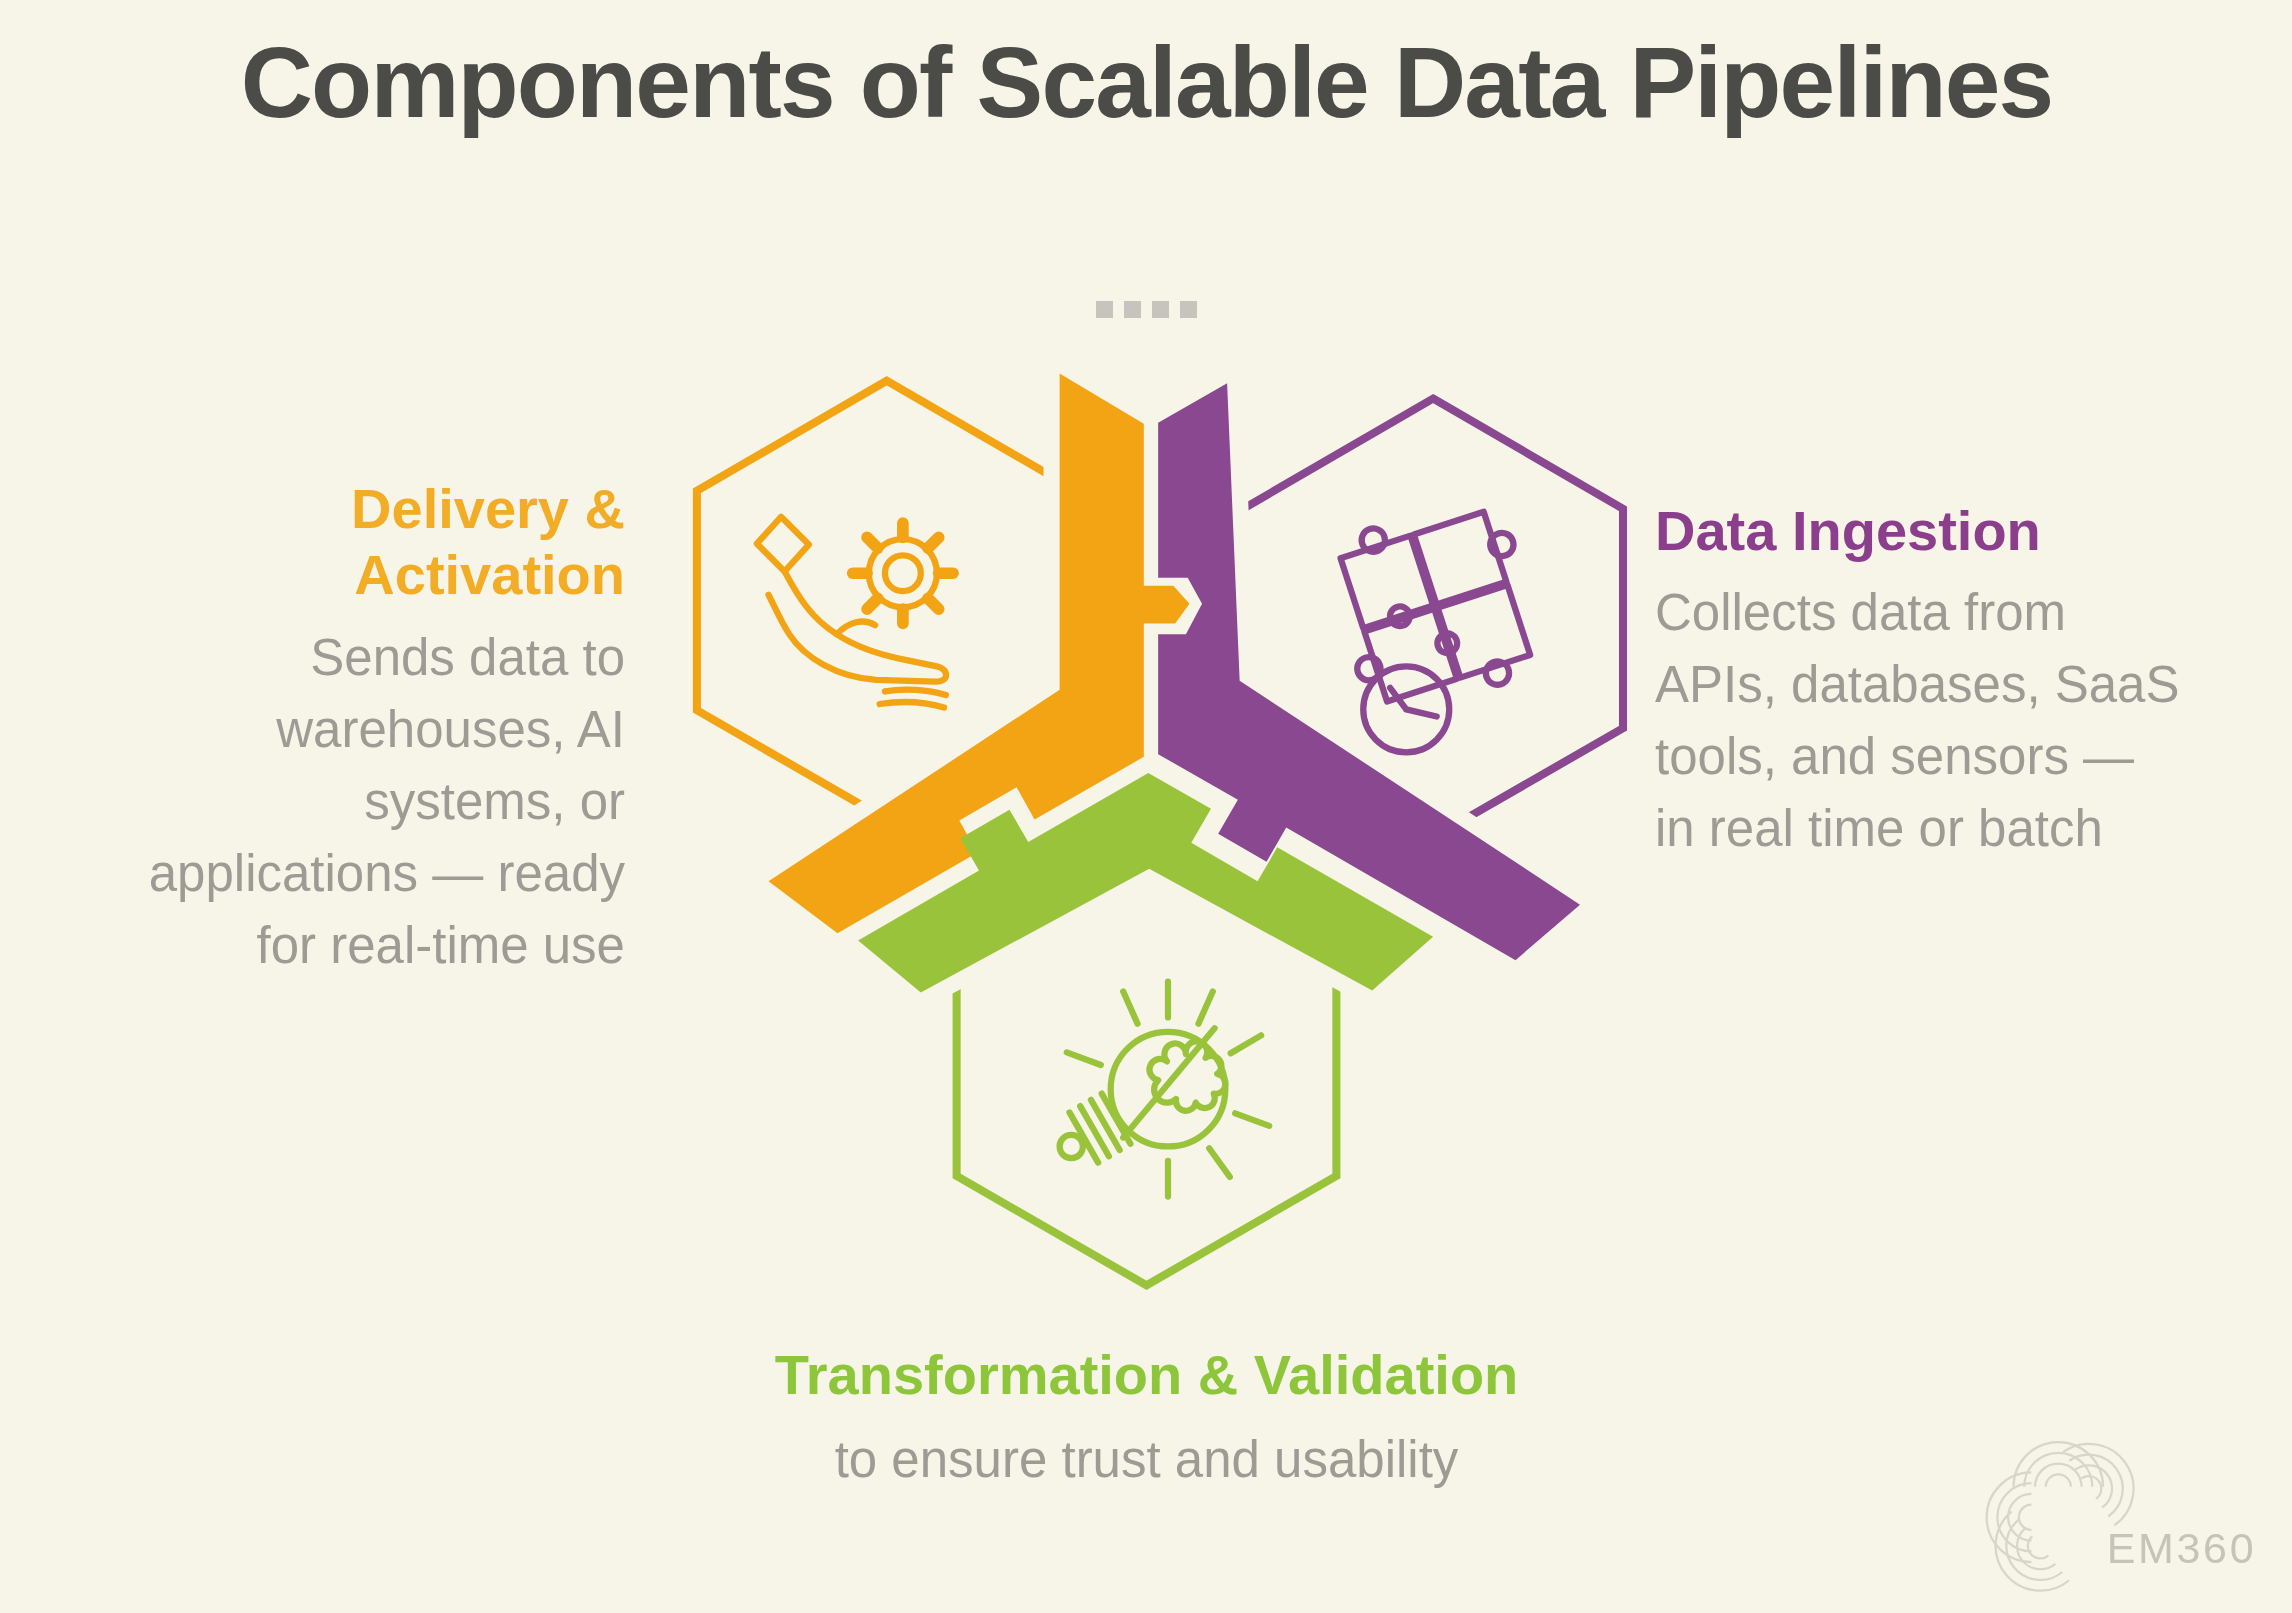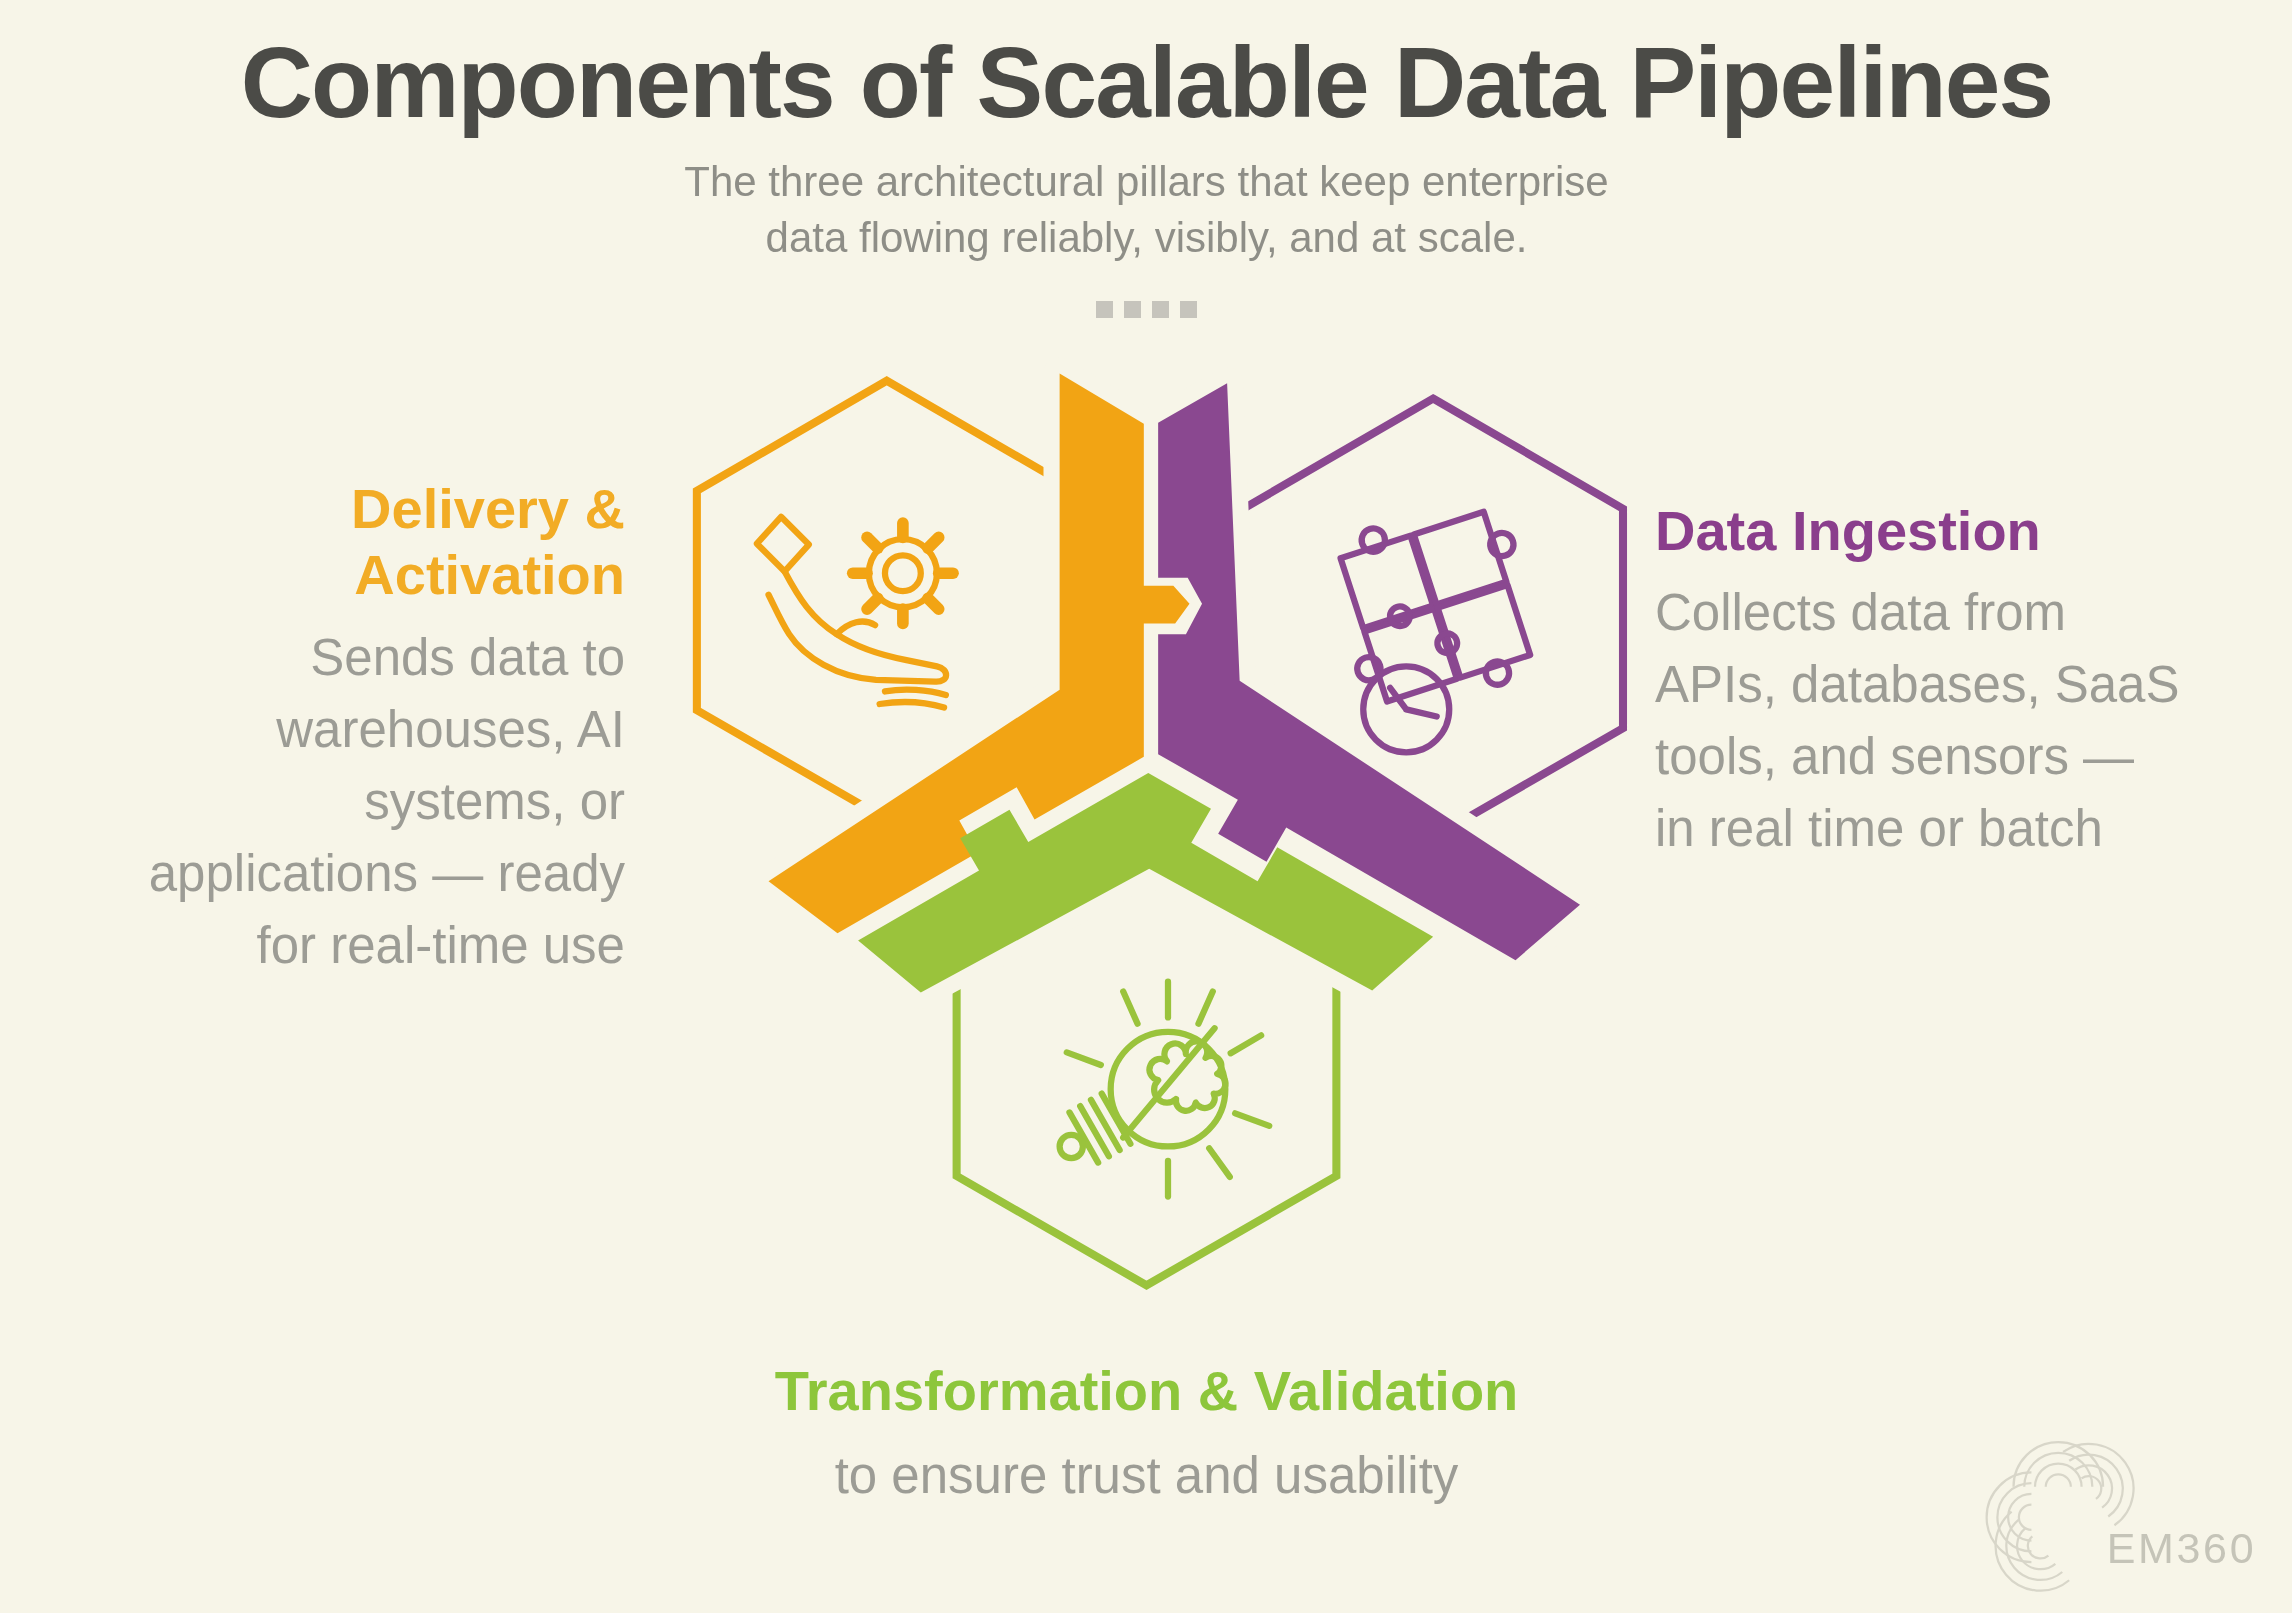--- a/index.html
+++ b/index.html
@@ -15,21 +15,21 @@
   .dots span{width:17px;height:17px;background:#C6C4BC;display:block;}
   .section{position:absolute;}
   .sec-heading{font-size:56px;font-weight:bold;line-height:66px;}
   .h-orange{color:#F2AC25;}
   .h-purple{color:#8A3E8C;}
   .h-green{color:#8DC63B;}
   .sec-body{margin-top:14.3px;font-size:51px;line-height:72px;color:#9C9C95;}
   .block-left{top:476px;right:1668px;width:645px;text-align:right;}
   .block-right{top:498px;left:1655px;width:645px;text-align:left;}
   .block-right .sec-body{margin-top:12.5px;}
-  .block-bottom{top:1342px;left:0;width:100%;text-align:center;margin-top:16px;}
+  .block-bottom{top:1342px;left:0;width:100%;text-align:center;}
   .block-bottom .sec-body{margin-top:16px;}
   .hex{fill:none;stroke-width:9px;}
   .halo{fill:#F7F5E8;stroke:#F7F5E8;stroke-width:36px;stroke-linejoin:round;}
   .icon{fill:none;stroke-width:7px;stroke-linecap:round;stroke-linejoin:round;}
   .logo-arcs{fill:none;stroke:#D8D6C9;stroke-width:2.5px;}
   .logo-text{font-family:"Liberation Sans",sans-serif;font-size:48px;
              letter-spacing:3px;fill:#C5C4B8;}
 </style>
 </head>
 <body>
@@ -138,24 +138,20 @@
           <path d="M2306,1662 A26 26 0 0 1 2358,1662"></path>
           <path d="M2294,1662 A38 38 0 0 1 2370,1662"></path>
           <path d="M2282,1662 A50 50 0 0 1 2382,1662"></path>
         </g>
       </g>
       <text class="logo-text" x="2352" y="1745">EM360</text>
     </g>
   </svg>
 
   <div class="title">Components of Scalable Data Pipelines</div>
-  <div class="subtitle">
-    <div>The three architectural pillars that keep enterprise</div>
-    <div>data flowing reliably, visibly, and at scale.</div>
-  </div>
   <div class="dots">
     <span></span>
     <span></span>
     <span></span>
     <span></span>
   </div>
 
   <div class="section block-left">
     <div class="sec-heading h-orange">
       <div>Delivery &amp;</div>

